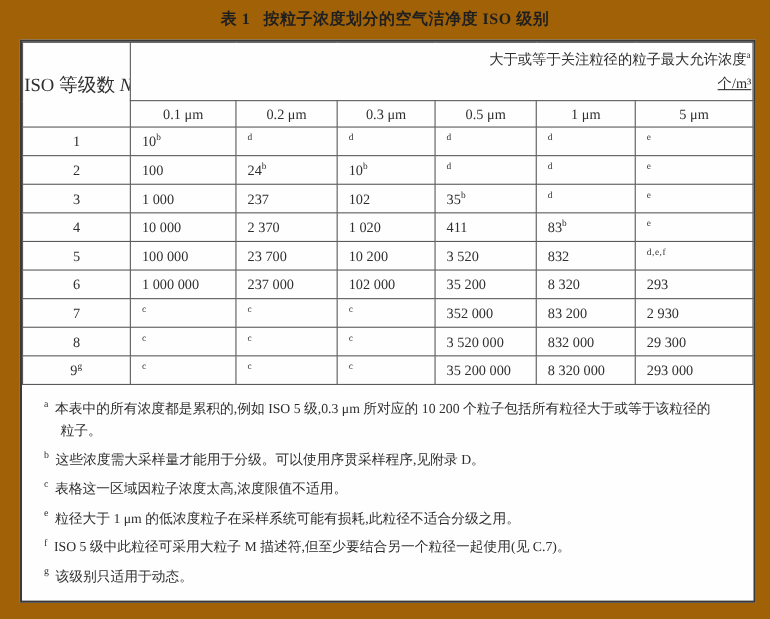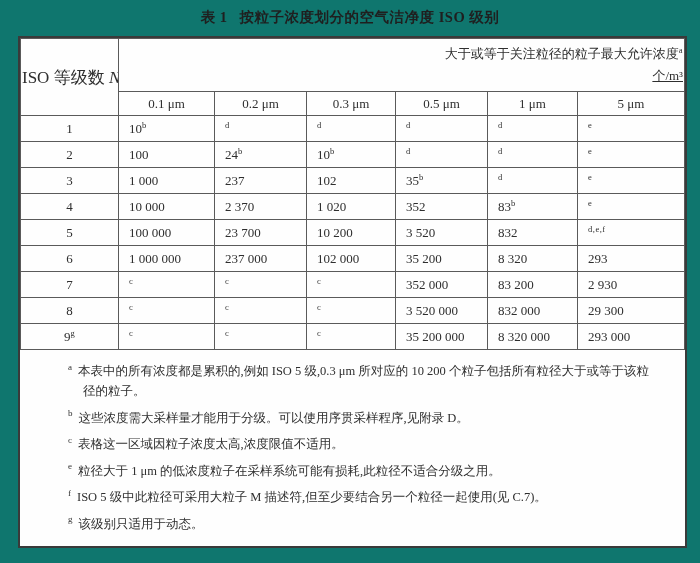--- a/index.html
+++ b/index.html
@@ -1,21 +1,21 @@
 <!DOCTYPE html>
 <html><head>
 <meta charset="utf-8">
 <style>
   html,body { margin:0; padding:0; }
   body {
     width:700px; height:563px; background:#ffffff; overflow:hidden;
     font-family:"Liberation Serif","DejaVu Serif",serif;
     color:#2e2e2e;
   }
-  .page { position:relative; width:700px; height:563px; background:#0f766e; }
+  .page { position:relative; width:700px; height:563px; background:#a16207; }
 
   .doc-title {
     position:absolute; top:8px; left:0; width:100%;
     text-align:center; font-weight:bold; font-size:14.5px;
     letter-spacing:0.5px; color:#1f1f1f;
   }
   .doc-title .gap { display:inline-block; width:12px; }
 
   .table-box {
     position:absolute; left:18px; top:36px; width:669px; height:512px;
@@ -38,21 +38,21 @@
   th.span-head .l1 { display:block; }
   th.span-head .l2 { display:block;text-decoration:underline; }
   th.size-col { }
 
   td.cls { text-align:center; }
   td.val { text-align:left; padding-left:10px; }
 
   sup { font-size:8.5px; line-height:0; vertical-align:super; letter-spacing:0.5px; }
 
   .footnotes {
-    padding:11px 28px 0 20px; font-size:12.5px; color:#2e2e2e;margin-left:28px;
+    padding:11px 28px 0 20px; font-size:12.5px; color:#2e2e2e;
   }
   .footnote {
     position:relative; margin-bottom:6.5px; line-height:1.6;
     padding-left:15px; text-indent:-15px; white-space:normal;
   }
   .footnote .fn-sup { font-size:9px; vertical-align:super; margin-right:6px; letter-spacing:0; }
 </style>
 </head>
 <body>
 
@@ -119,21 +119,21 @@
             <td class="val">102</td>
             <td class="val">35<sup>b</sup></td>
             <td class="val"><sup>d</sup></td>
             <td class="val"><sup>e</sup></td>
           </tr>
           <tr>
             <td class="cls">4</td>
             <td class="val">10 000</td>
             <td class="val">2 370</td>
             <td class="val">1 020</td>
-            <td class="val">352</td>
+            <td class="val">411</td>
             <td class="val">83<sup>b</sup></td>
             <td class="val"><sup>e</sup></td>
           </tr>
           <tr>
             <td class="cls">5</td>
             <td class="val">100 000</td>
             <td class="val">23 700</td>
             <td class="val">10 200</td>
             <td class="val">3 520</td>
             <td class="val">832</td>

